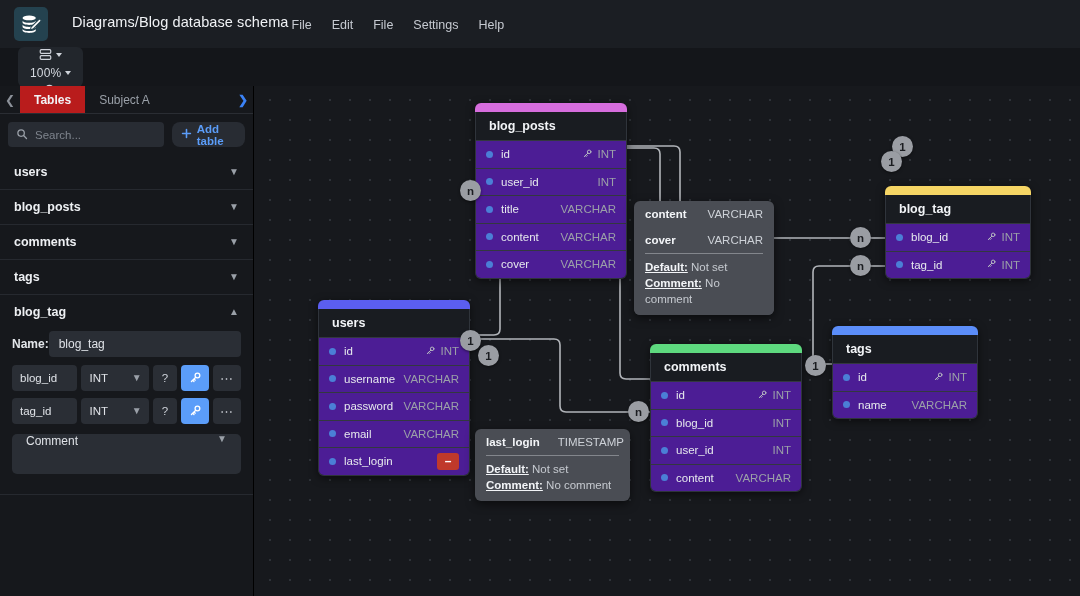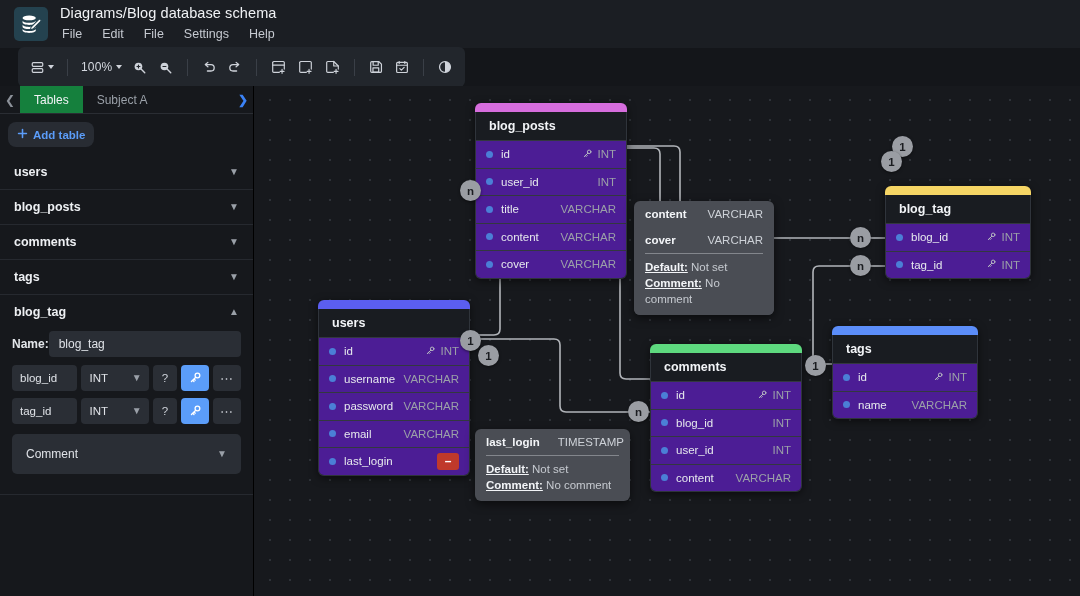--- a/index.html
+++ b/index.html
@@ -15,40 +15,40 @@
   
   .titlebar {
     height: 48px; background: #1b1e23; display: flex; align-items: center;
     padding: 0 0 0 14px; flex: 0 0 48px;
   }
   .logo {
     width: 34px; height: 34px; border-radius: 5px; background: #24424f;
     display: flex; align-items: center; justify-content: center; flex: 0 0 34px;
   }
   .logo svg { display:block; }
-  .titlewrap { margin-left: 12px; display: flex; flex-direction: column; justify-content: center; gap: 1px; }
+  .titlewrap { margin-left: 24px; display: flex; justify-content: center; gap: 1px; }
   .doc-title { font-size: 14.5px; color: #f0f2f5; letter-spacing: .1px; line-height: 17px; }
   .menurow { display: flex; align-items: center; gap: 0; margin-top: 2px; }
   .menu-item {
     font-size: 12.5px; color: #c6cad1; padding: 2px 10px; border-radius: 4px; cursor: default;
   }
   .menu-item:first-child { padding-left: 2px; }
   .saved-pill {
     font-size: 11.5px; color: #d4d8de; background: #2b2f36; border-radius: 4px;
     padding: 4px 9px; margin-left: 8px; white-space: nowrap;
   }
 
   
   .toolbar {
     height: 38px; flex: 0 0 38px; background: #14161a;
     display: flex; align-items: center; padding-left: 18px;
   }
   .tb-inner {
     height: 40px; background: #22262c; border-radius: 6px; display: flex; align-items: center;
-    padding: 0 8px; gap: 2px;
+    padding: 0 8px; gap: 2px; flex-direction: column;
   }
   .tb-btn {
     height: 24px; min-width: 24px; display: flex; align-items: center; justify-content: center;
     border-radius: 4px; color: #cfd3da; padding: 0 4px; gap: 3px; cursor: default;
   }
   .tb-btn svg { display: block; }
   .tb-sep { width: 1px; height: 17px; background: #3a3f47; margin: 0 7px; }
   .zoom-label { font-size: 12px; color: #d5d9e0; letter-spacing: .2px; }
   .caret { width:0;height:0;border-left:3.5px solid transparent;border-right:3.5px solid transparent;border-top:4.5px solid #cfd3da; }
 
@@ -67,21 +67,21 @@
   .tab-arrow {
     width: 20px; display: flex; align-items: center; justify-content: center;
     color: #8c9199; font-size: 12px; cursor: default;
   }
   .tab-arrow.right { color: #3b82f6; font-weight: bold; }
   .tabs-scroll { flex: 1 1 auto; display: flex; overflow: hidden; }
   .tab {
     padding: 0 14px; display: flex; align-items: center; font-size: 12px; color: #9aa0a8;
     white-space: nowrap; cursor: default;
   }
-  .tab.active { color: #f1f3f6; font-weight: normal; background: #15803d; }
+  .tab.active { color: #f1f3f6; font-weight: bold; background: #b91c1c; }
 
   .searchrow { display: flex; align-items: center; gap: 8px; padding: 8px 8px; }
   .search-box {
     flex: 1 1 auto; height: 25px; background: #282c33; border-radius: 4px;
     display: flex; align-items: center; gap: 7px; padding: 0 8px;
   }
   .search-box input {
     background: transparent; border: 0; outline: 0; color: #cdd1d8; font-size: 11.5px;
     font-family: "Liberation Sans", sans-serif; width: 100%;
   }
@@ -117,21 +117,21 @@
     padding: 0 7px 0 9px; cursor: default;
   }
   .f-sq, .f-key, .f-dots {
     height: 26px; border-radius: 4px; display: flex; align-items: center; justify-content: center;
     font-size: 11.5px; cursor: default;
   }
   .f-sq { width: 26px; background: #2a2e35; color: #cfd3da; }
   .f-key { width: 30px; background: #5b9df9; color: #fff; }
   .f-dots { width: 30px; background: #2a2e35; color: #cfd3da; letter-spacing: 1px; font-size: 13px; }
   .comment-box {
-    height: 40px; background: #2a2e35; border-radius: 5px; display: flex; align-items: center;
+    height: 40px; background: #2a2e35; border-radius: 5px; display: flex; 
     justify-content: space-between; padding: 0 14px; font-size: 12px; color: #dfe2e7;
     margin: 10px 0 10px 0; cursor: default;
   }
   .bottomrow { display: flex; align-items: center; gap: 7px; }
   .swatch { width: 26px; height: 26px; border-radius: 5px; background: #fbdb74; cursor: default; }
   .spacer { flex: 1 1 auto; }
   .mini-btn {
     height: 26px; background: #272b32; border-radius: 4px; color: #5b9df9; font-size: 11.5px;
     font-weight: bold; display: flex; align-items: center; padding: 0 9px; cursor: default;
   }
@@ -343,20 +343,29 @@
         <div class="tabs-scroll">
           <div class="tab active">Tables</div>
           <div class="tab">Subject A</div>
         </div>
         <div class="tab-arrow right">
           <span>❯</span>
         </div>
       </div>
 
       <div class="searchrow">
+        <div class="search-box">
+          <span>
+            <svg width="12" height="12" viewBox="0 0 16 16" fill="none" stroke="#9aa0a8" stroke-width="1.7" stroke-linecap="round">
+              <circle cx="6.8" cy="6.8" r="4.3"></circle>
+                <path d="M10.1 10.1L14 14"></path>
+            </svg>
+          </span>
+          <input type="text" placeholder="Search..." style="">
+        </div>
         <div class="add-table-btn">
           <span>
             <svg width="11" height="11" viewBox="0 0 14 14" stroke="#5b9df9" stroke-width="2" stroke-linecap="round">
               <path d="M7 2v10M2 7h10"></path>
             </svg>
           </span>
           <span>Add table</span>
         </div>
       </div>
 

